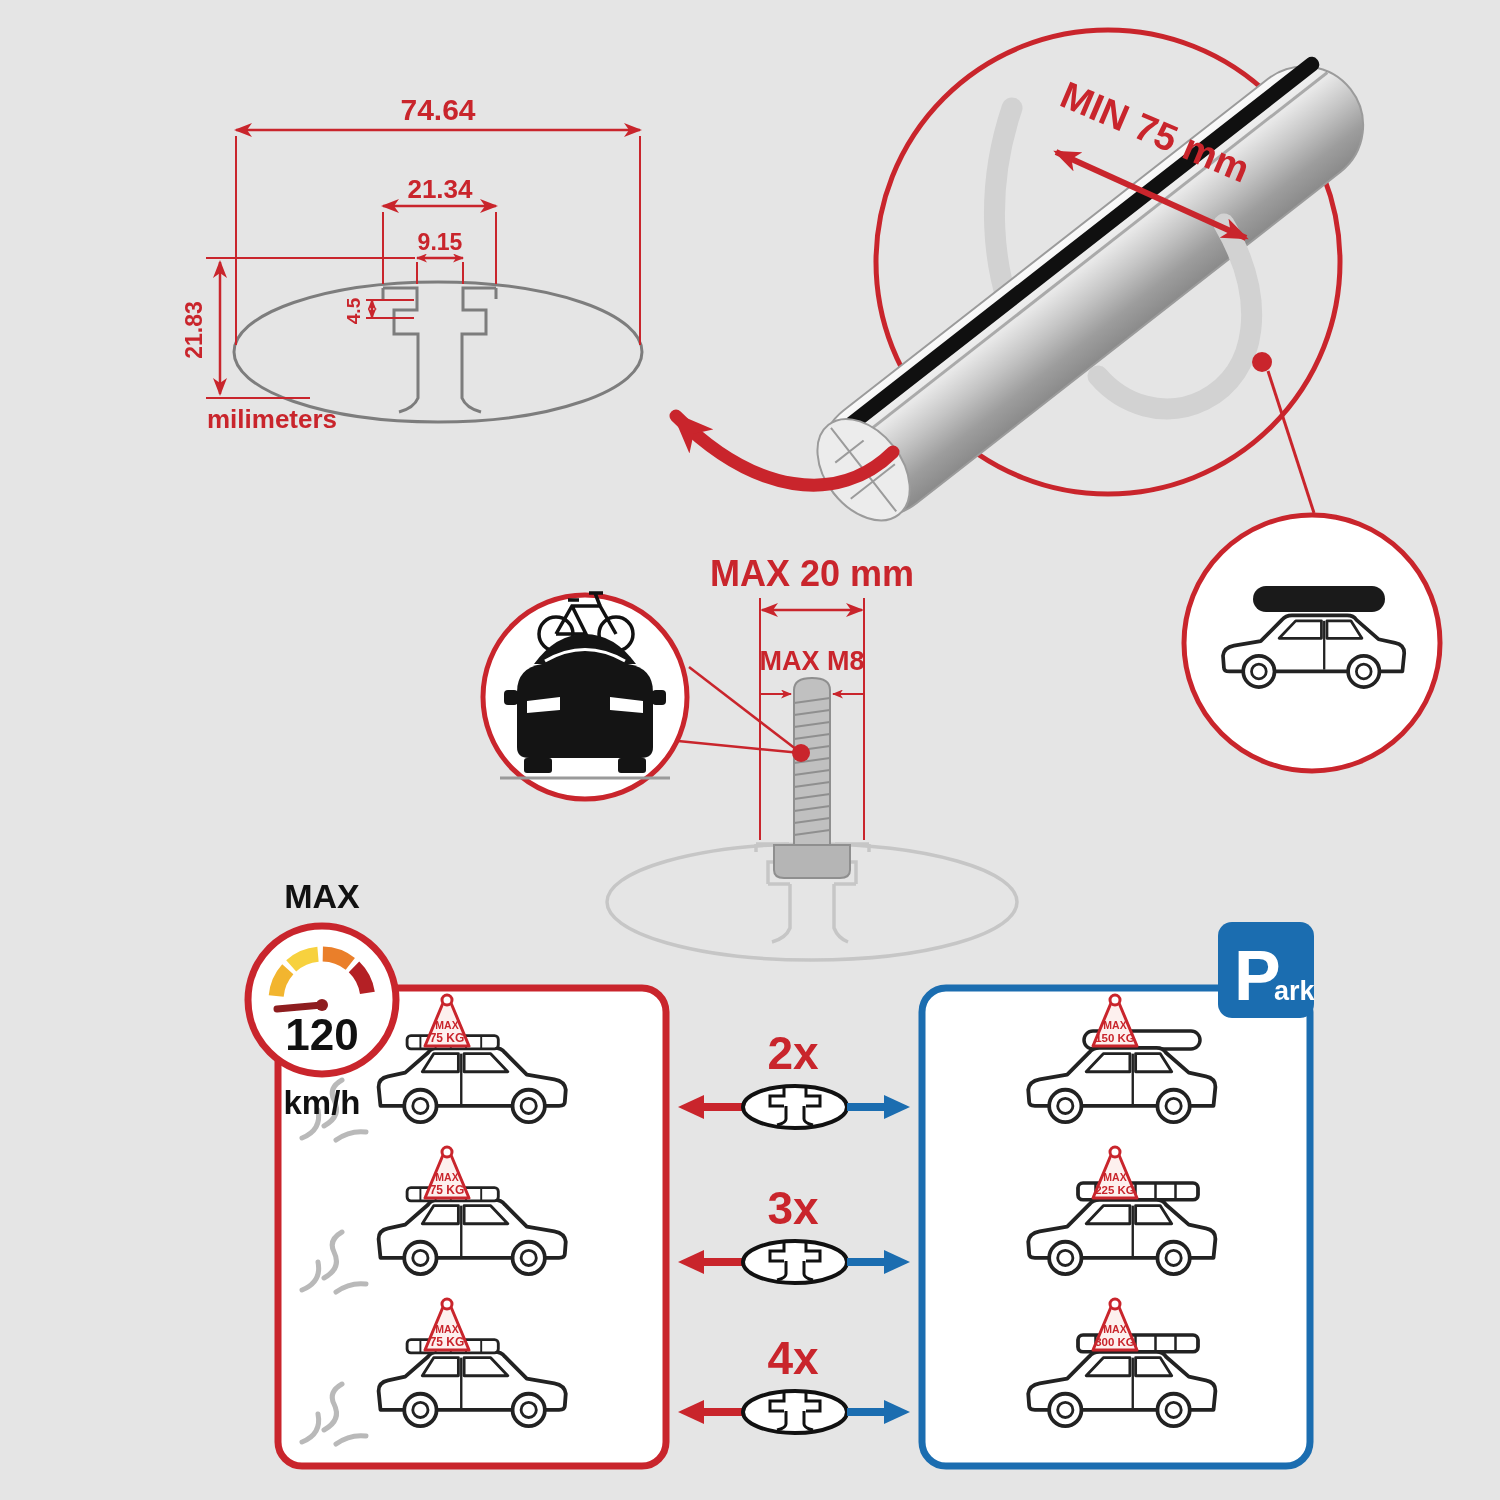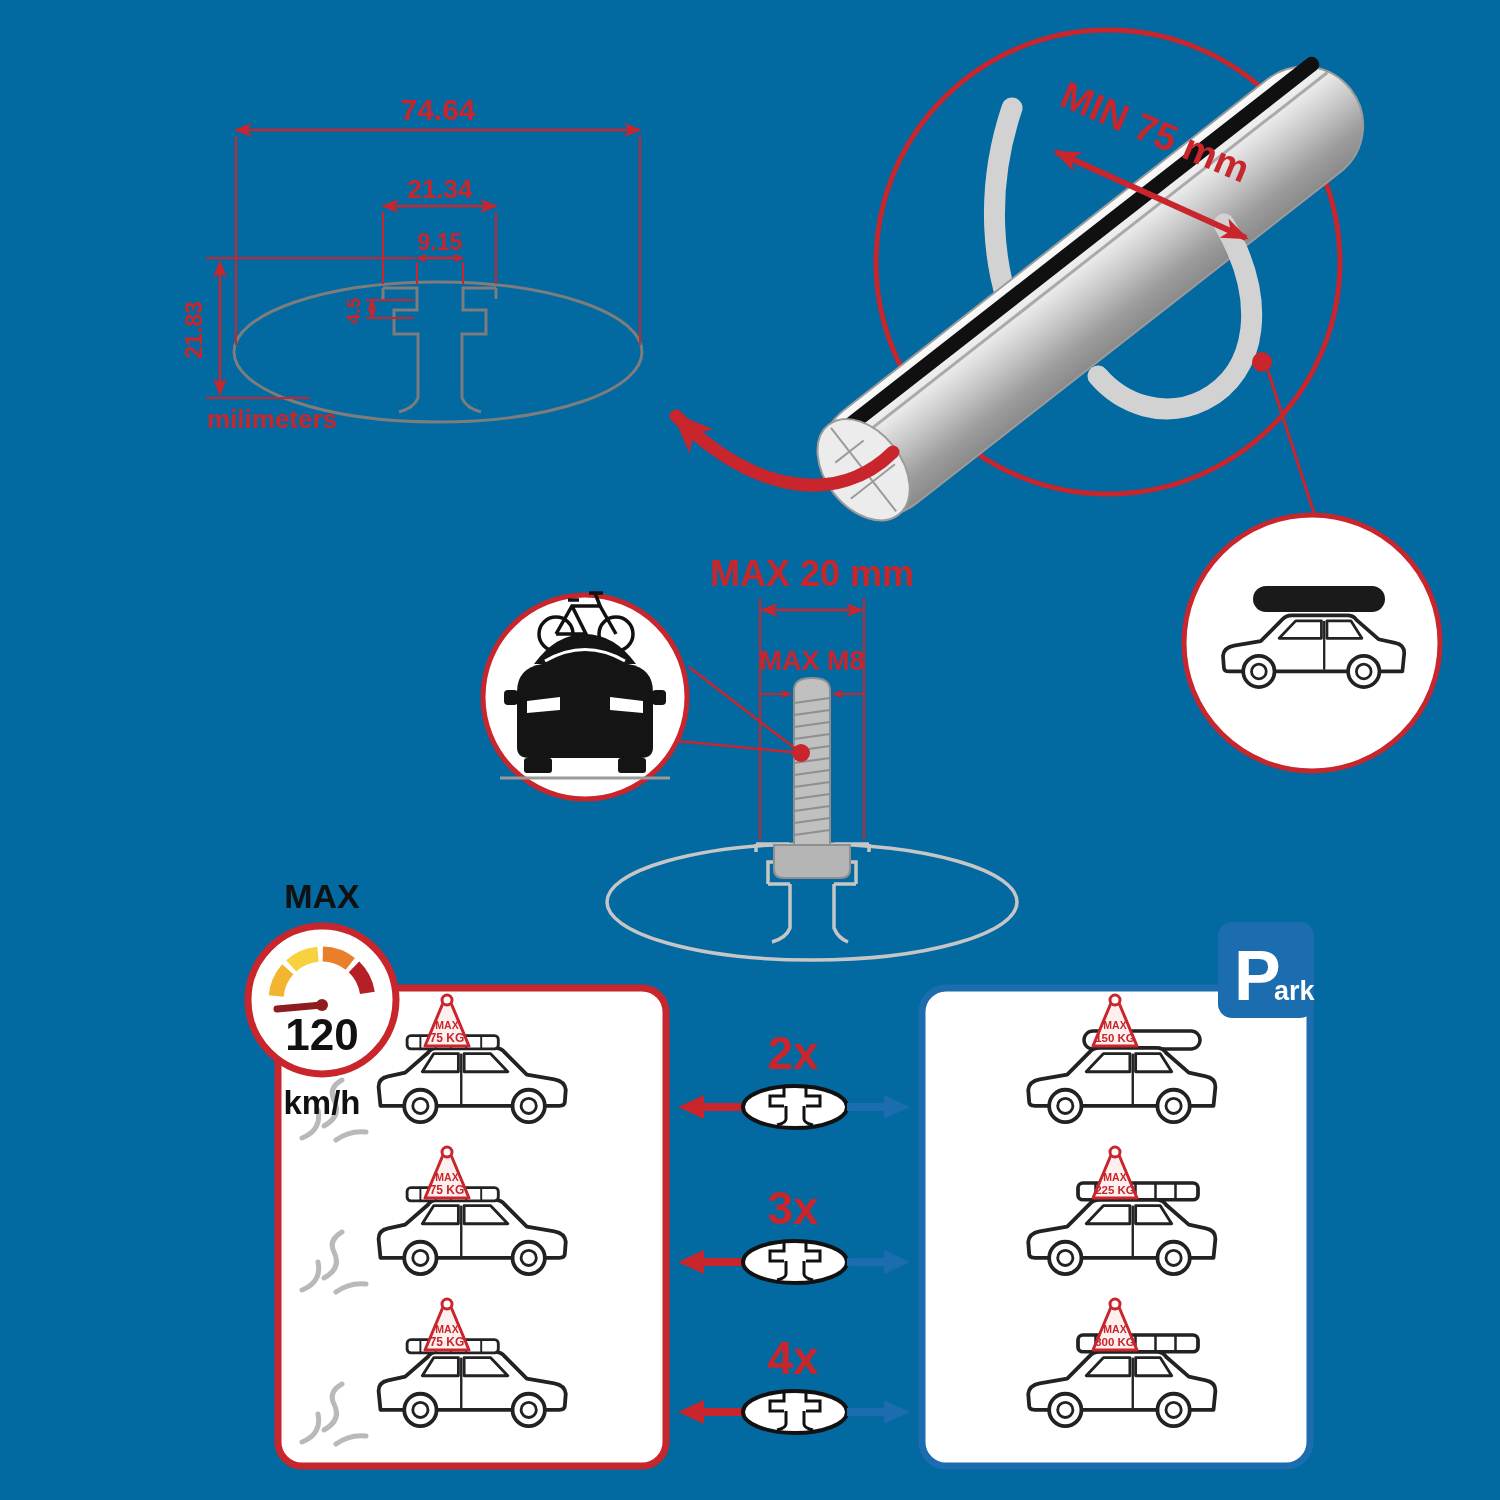--- a/index.html
+++ b/index.html
@@ -1,16 +1,16 @@
 <!DOCTYPE html>
 <html><head>
 <meta charset="utf-8">
 <style>
   html,body{margin:0;padding:0;background:#ffffff;}
-  #canvas{position:relative;width:1500px;height:1500px;background:#0369a1;overflow:hidden;}
+  #canvas{position:relative;width:1500px;height:1500px;background:#e5e5e5;overflow:hidden;}
   svg text{font-family:"Liberation Sans","DejaVu Sans",sans-serif;}
   .dimtx{fill:#c9252c;font-weight:bold;}
   .bigred{fill:#c9252c;font-weight:bold;}
   .mult{fill:#c9252c;font-weight:bold;}
   .blk{fill:#111;font-weight:bold;}
   .parkP{fill:#fff;font-weight:bold;}
   .parkArk{fill:#fff;font-weight:bold;}
   .btx{fill:#c9252c;font-weight:bold;}
   .dim{stroke:#c9252c;stroke-width:2.5;fill:none;}
   .ext{stroke:#c9252c;stroke-width:2;fill:none;}

